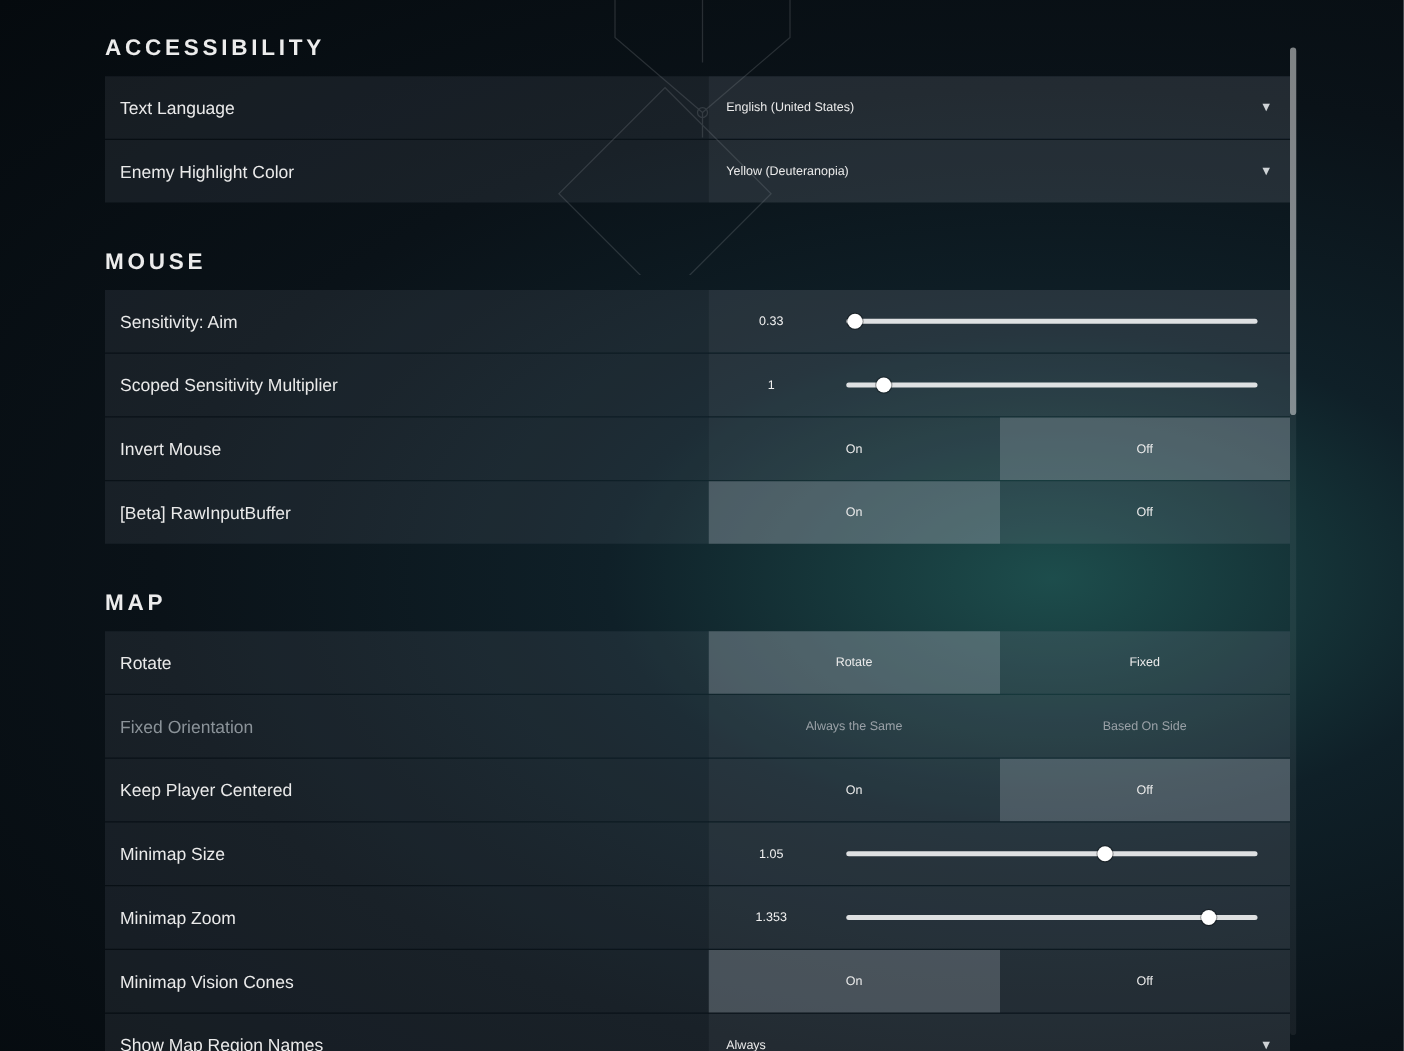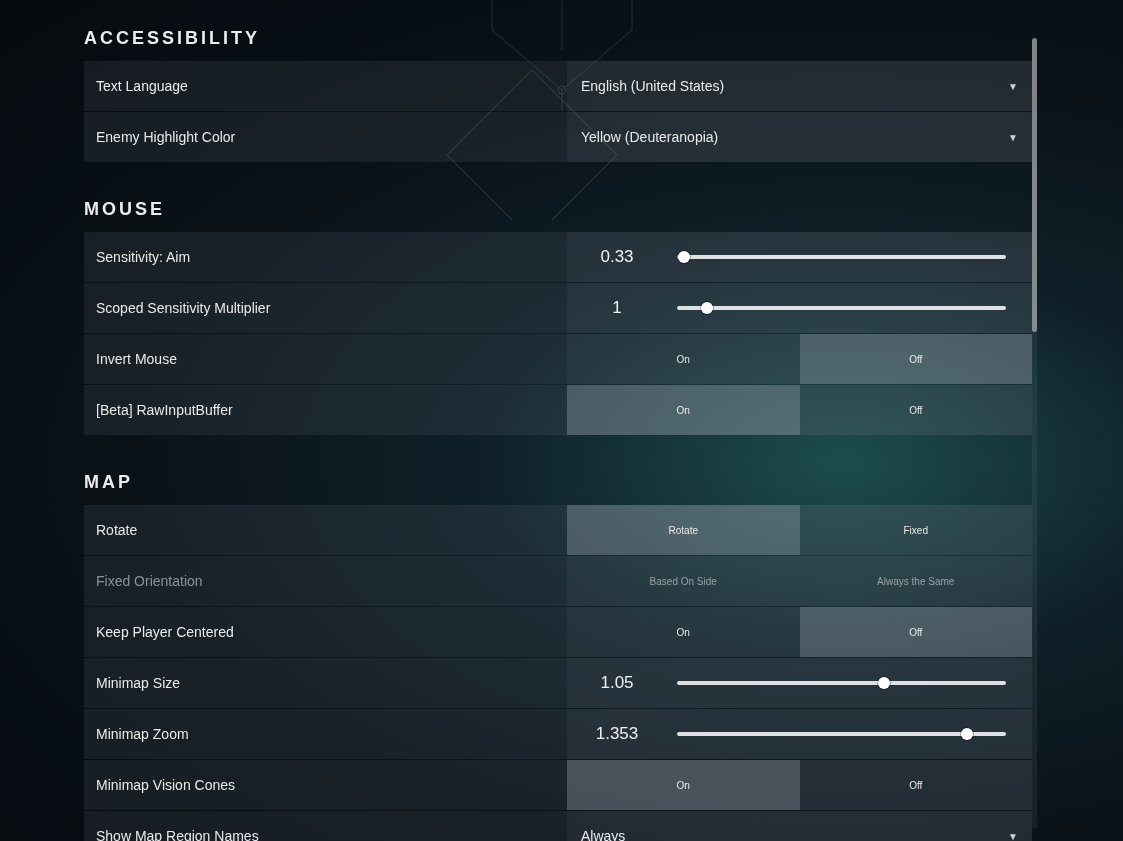--- a/index.html
+++ b/index.html
@@ -34,29 +34,29 @@
     }
     .row.disabled .row-label { color: #8b9399; }
 
     .dropdown {
       flex: 1; height: 100%; display: flex; align-items: center;
       padding-left: 14px; padding-right: 14px;
       background: rgba(130,140,150,0.10);
       justify-content: space-between;
       cursor: pointer;
     }
-    .dropdown-value { font-size: 14px; color: #eaeaea; }
+    .dropdown-value { font-size: 10px; color: #eaeaea; }
     .dropdown-caret { font-size: 10px; color: #cfd3d6; }
 
     .slider-wrap {
       flex: 1; display: flex; align-items: center; height: 100%;
       background: rgba(130,140,150,0.10);
     }
     .slider-value {
-      width: 100px; text-align: center; font-size: 17px; color: #f0f0f0;
+      width: 100px; text-align: center; font-size: 10px; color: #f0f0f0;
     }
     .slider-track {
       flex: 1; margin: 0 26px 0 10px; position: relative; height: 4px;
       background: rgba(255,255,255,0.85); border-radius: 2px;
     }
     .slider-thumb {
       position: absolute; top: 50%; transform: translate(-50%,-50%);
       width: 12px; height: 12px; border-radius: 50%; background: #fff;
       box-shadow: 0 0 0 1px rgba(0,0,0,0.3);
     }
@@ -163,22 +163,22 @@
     <div class="row-label">Rotate</div>
     <div class="toggle-pair">
       <div class="toggle-opt selected">Rotate</div>
       <div class="toggle-opt">Fixed</div>
     </div>
   </div>
 
   <div class="row disabled">
     <div class="row-label">Fixed Orientation</div>
     <div class="toggle-pair">
+      <div class="toggle-opt">Always the Same</div>
       <div class="toggle-opt">Based On Side</div>
-      <div class="toggle-opt">Always the Same</div>
     </div>
   </div>
 
   <div class="row">
     <div class="row-label">Keep Player Centered</div>
     <div class="toggle-pair">
       <div class="toggle-opt">On</div>
       <div class="toggle-opt selected">Off</div>
     </div>
   </div>

